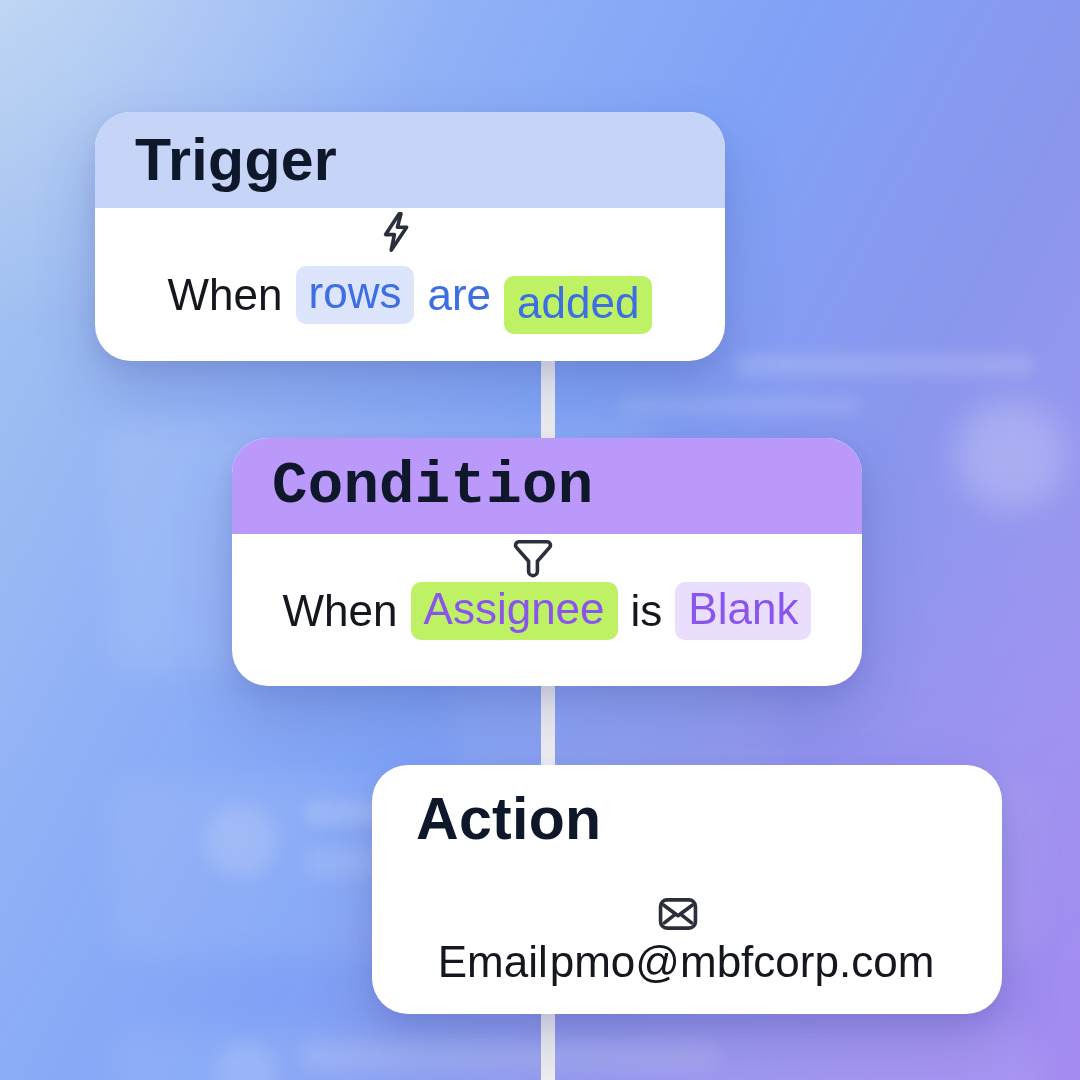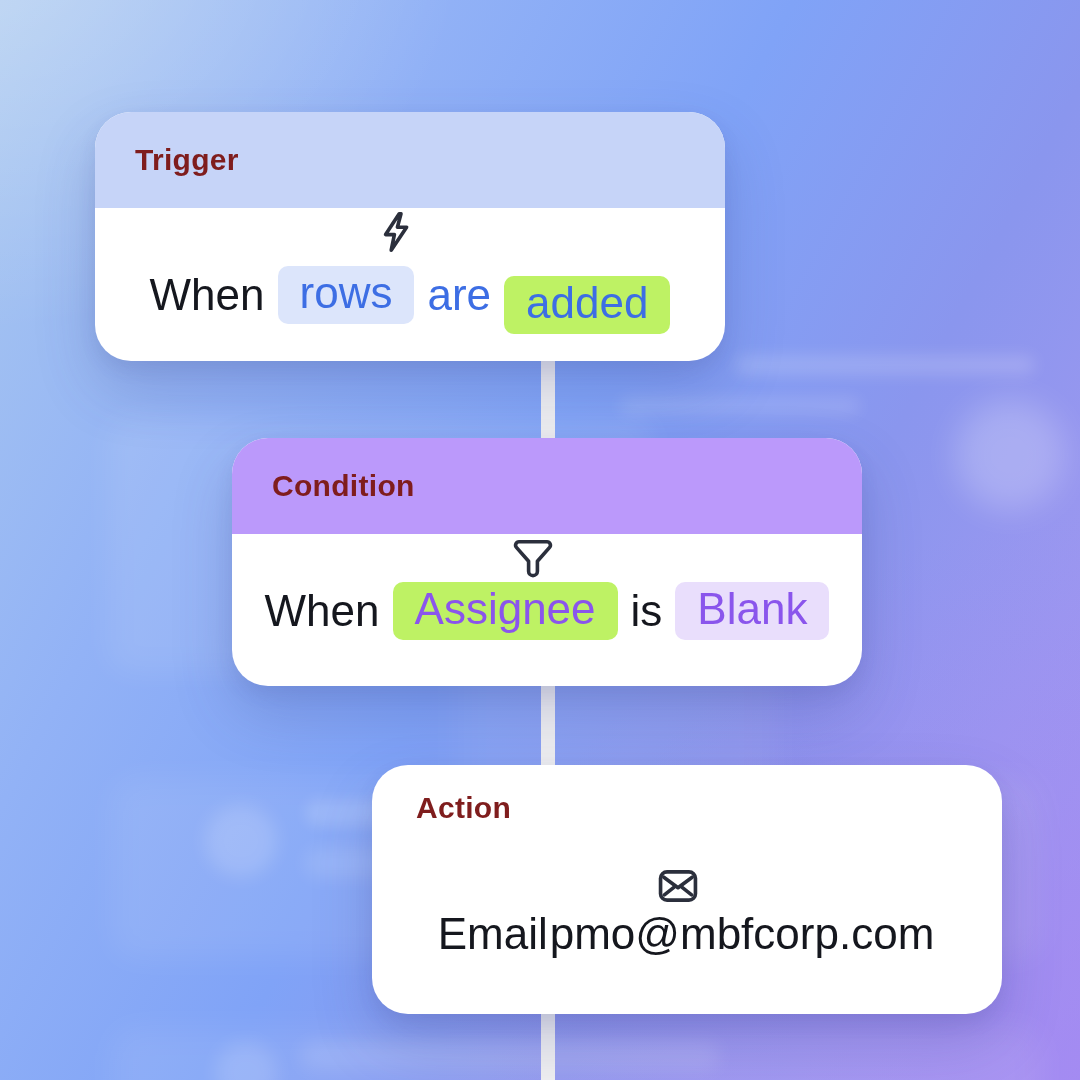--- a/index.html
+++ b/index.html
@@ -30,30 +30,30 @@
 
   .card{
     position:absolute;width:630px;background:#fff;border-radius:36px;overflow:hidden;z-index:2;
     box-shadow:0 28px 60px rgba(54,64,140,.22),0 8px 18px rgba(54,64,140,.10);
   }
   #card-trigger{left:95px;top:112px;height:249px;}
   #card-condition{left:232px;top:438px;height:248px;}
   #card-action{left:372px;top:765px;height:249px;}
 
   .card-header{height:96px;display:flex;align-items:center;padding:0 40px;}
-  .card-title{margin:0;font-size:30px;font-weight:700;color:#7f1d1d;letter-spacing:.3px;}
+  .card-title{margin:0;font-size:59px;font-weight:700;color:#0f172a;letter-spacing:.3px;}
 
   .card-body{display:flex;align-items:center;padding:0 40px;height:153px;flex-direction:column;}
   .icon{display:flex;width:48px;height:48px;margin-right:28px;flex:0 0 auto;}
   .icon svg{width:100%;height:100%;}
   .sentence{display:flex;align-items:center;gap:13px;font-size:44px;color:#15171e;white-space:nowrap;}
-  .chip{padding:2px 22px 6px;border-radius:10px;}
+  .chip{padding:2px 13px 6px;border-radius:10px;}
 
   
-  .action-title{margin:26px 0 0 44px;}
+  .action-title{margin:20px 0 0 44px;}
   #card-action .card-body{height:auto;margin-top:38px;padding-left:38px;}
   #card-action .icon{width:46px;height:46px;margin-right:16px;}
   #card-action .sentence{gap:2px;}
 </style>
 </head>
 <body>
 
 <div id="stage">
 
   <div class="hint h-panel1"></div>
@@ -84,21 +84,21 @@
       <div class="sentence">
         <span class="word">When</span>
         <span class="chip" style="background-color: rgb(220, 229, 251); color: rgb(61, 110, 228);">rows</span>
         <span class="word" style="color: rgb(61, 110, 228);">are</span>
         <span class="chip" style="background-color: #bef264; color: rgb(61, 110, 228); margin-top: 20px;">added</span>
       </div>
     </div>
   </section>
 
   <section class="card" id="card-condition">
-    <header class="card-header" style="background-color: rgb(187, 153, 251);">
+    <header class="card-header" style="background-color: rgb(187, 153, 251); font-family: Liberation Mono, monospace;">
       <h2 class="card-title">Condition</h2>
     </header>
     <div class="card-body">
       <span class="icon" style="color: rgb(43, 47, 60);">
         <svg viewBox="0 0 24 24" fill="none" stroke="currentColor" stroke-width="1.8" stroke-linejoin="round" stroke-linecap="round">
           <path d="M5 3.9 H19 A1.7 1.7 0 0 1 20.3 6.7 L14.2 13.6 V18.6 A2.2 2.2 0 0 1 9.8 18.6 V13.6 L3.7 6.7 A1.7 1.7 0 0 1 5 3.9 Z"></path>
         </svg>
       </span>
       <div class="sentence">
         <span class="word">When</span>

